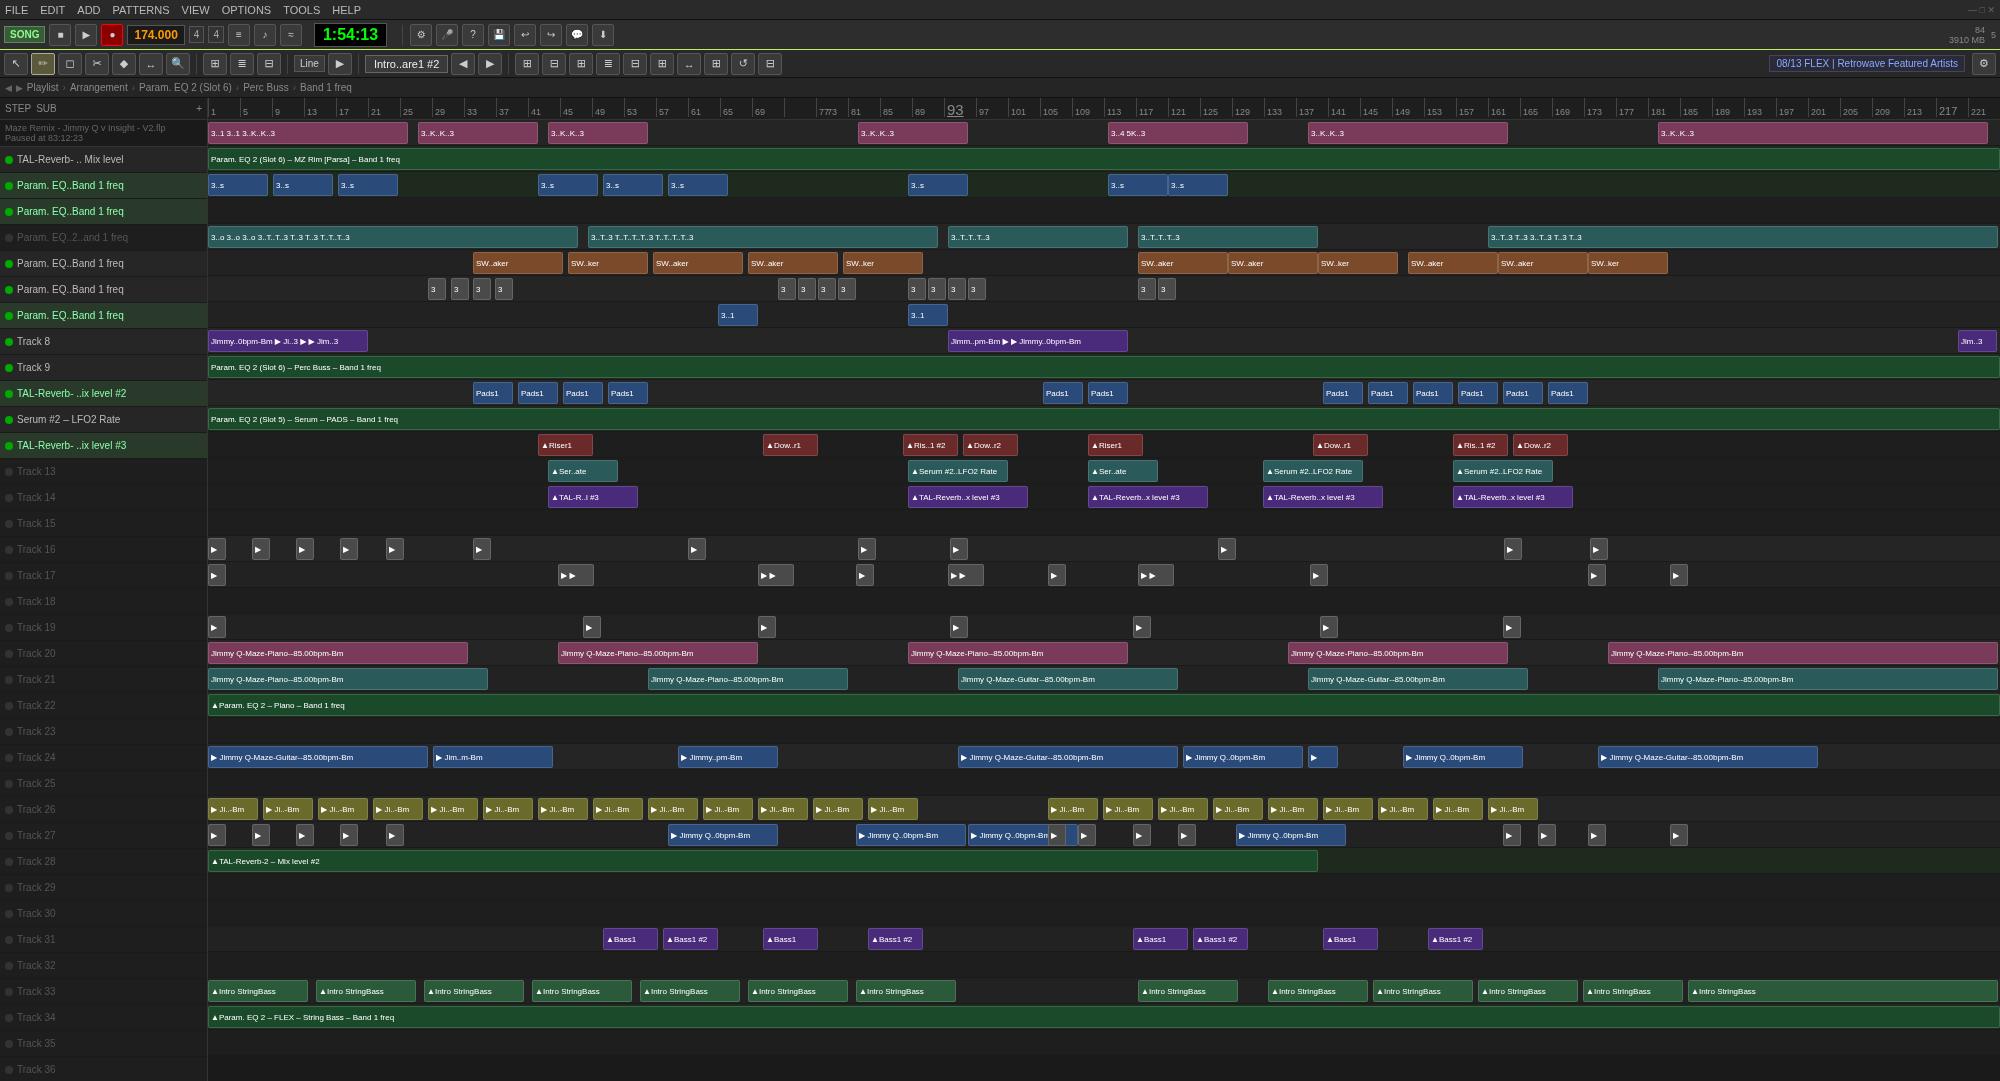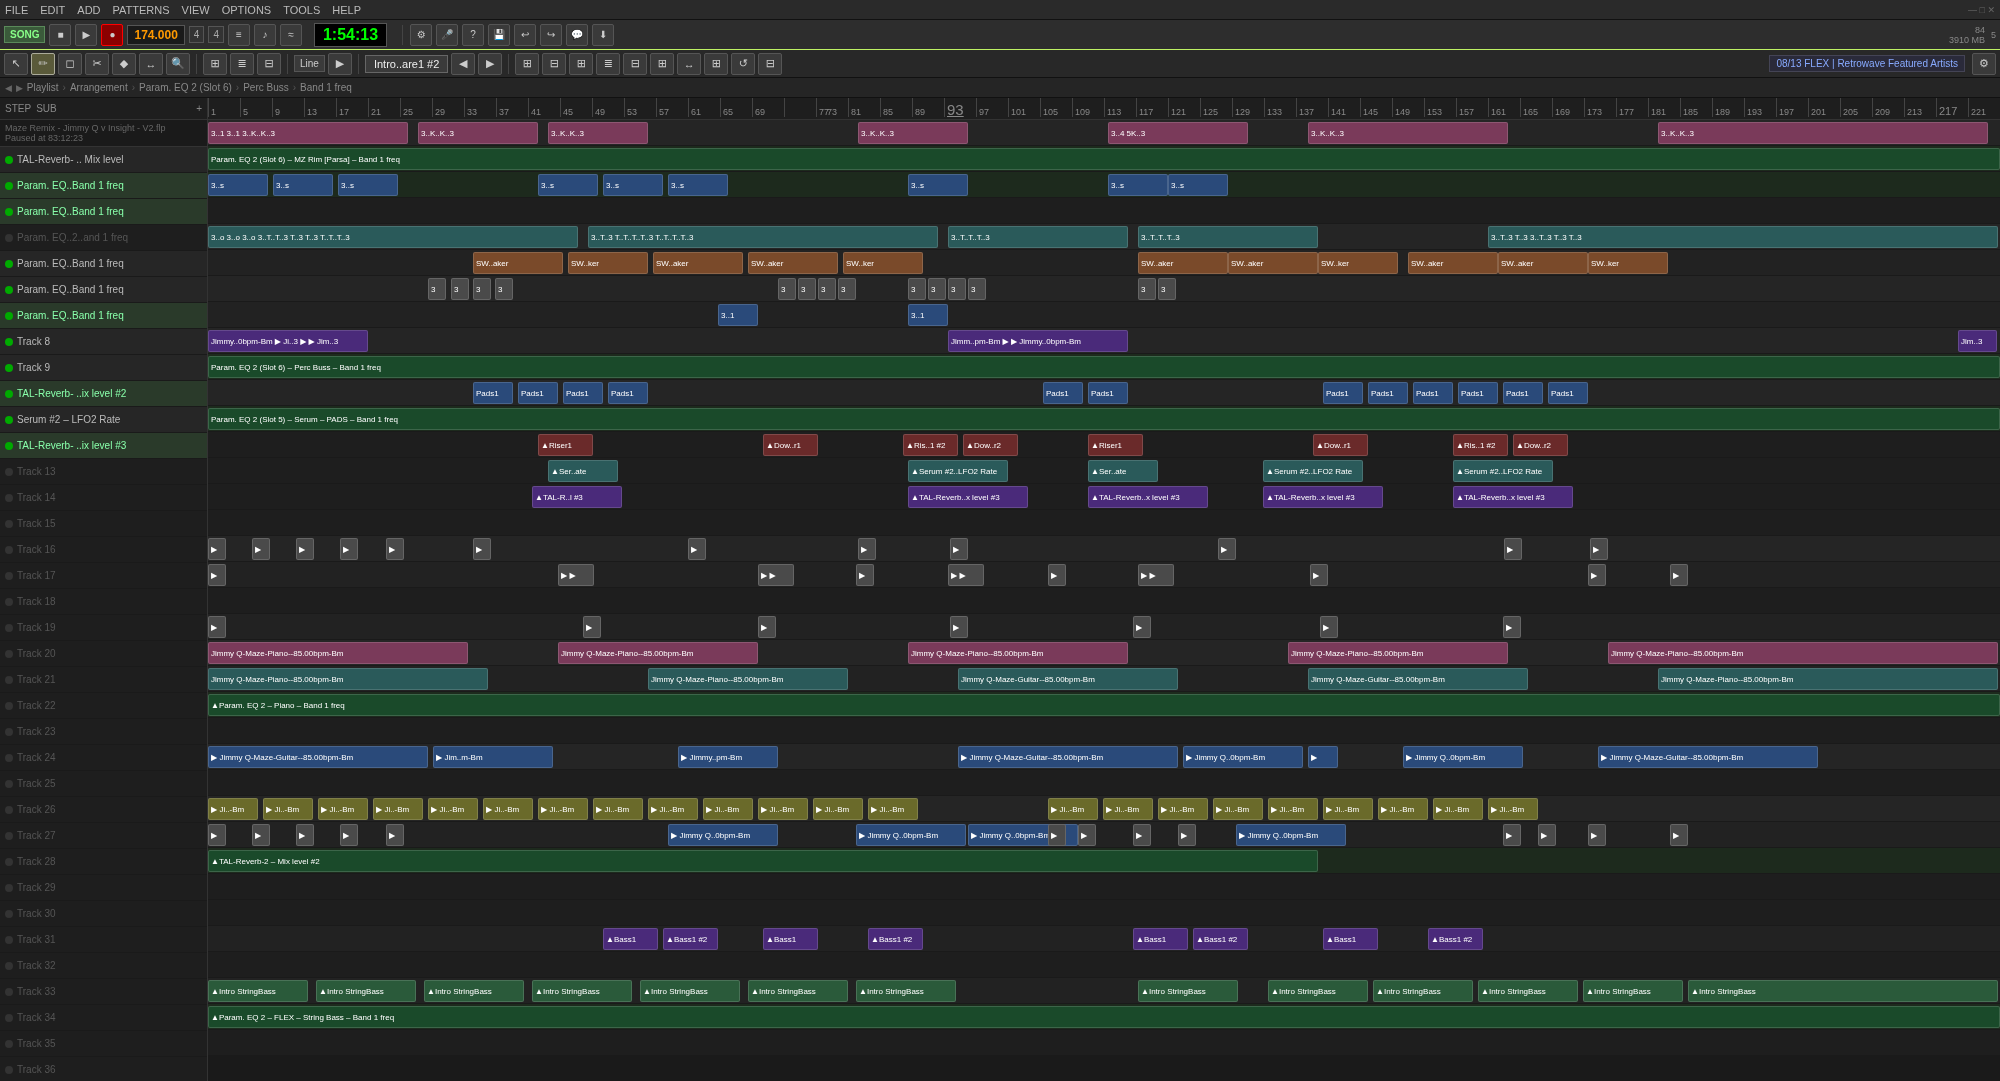--- a/index.html
+++ b/index.html
@@ -829,21 +829,21 @@
 
         <div class="track-row empty-row">
           <div class="clip teal" style="left:340px;width:70px;">▲Ser..ate</div>
           <div class="clip teal" style="left:700px;width:100px;">▲Serum #2..LFO2 Rate</div>
           <div class="clip teal" style="left:880px;width:70px;">▲Ser..ate</div>
           <div class="clip teal" style="left:1055px;width:100px;">▲Serum #2..LFO2 Rate</div>
           <div class="clip teal" style="left:1245px;width:100px;">▲Serum #2..LFO2 Rate</div>
         </div>
 
         <div class="track-row empty-row">
-          <div class="clip purple" style="left:324px;width:90px;">▲TAL-R..l #3</div>
+          <div class="clip purple" style="left:340px;width:90px;">▲TAL-R..l #3</div>
           <div class="clip purple" style="left:700px;width:120px;">▲TAL-Reverb..x level #3</div>
           <div class="clip purple" style="left:880px;width:120px;">▲TAL-Reverb..x level #3</div>
           <div class="clip purple" style="left:1055px;width:120px;">▲TAL-Reverb..x level #3</div>
           <div class="clip purple" style="left:1245px;width:120px;">▲TAL-Reverb..x level #3</div>
         </div>
 
         <div class="track-row empty-row"></div>
 
         <div class="track-row">
           <div class="clip grey" style="left:0;width:18px;">▶</div>

